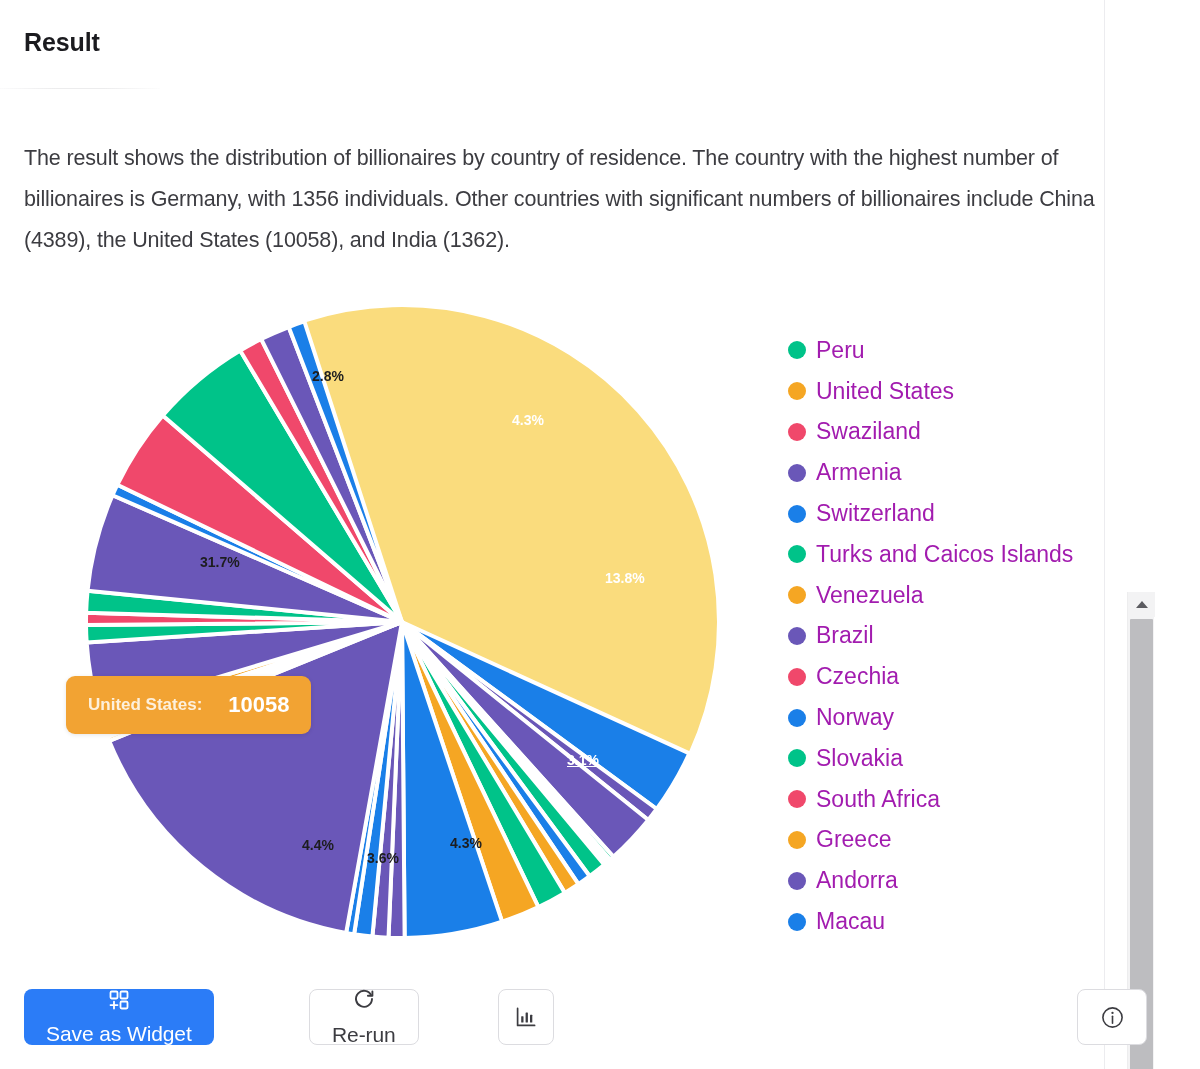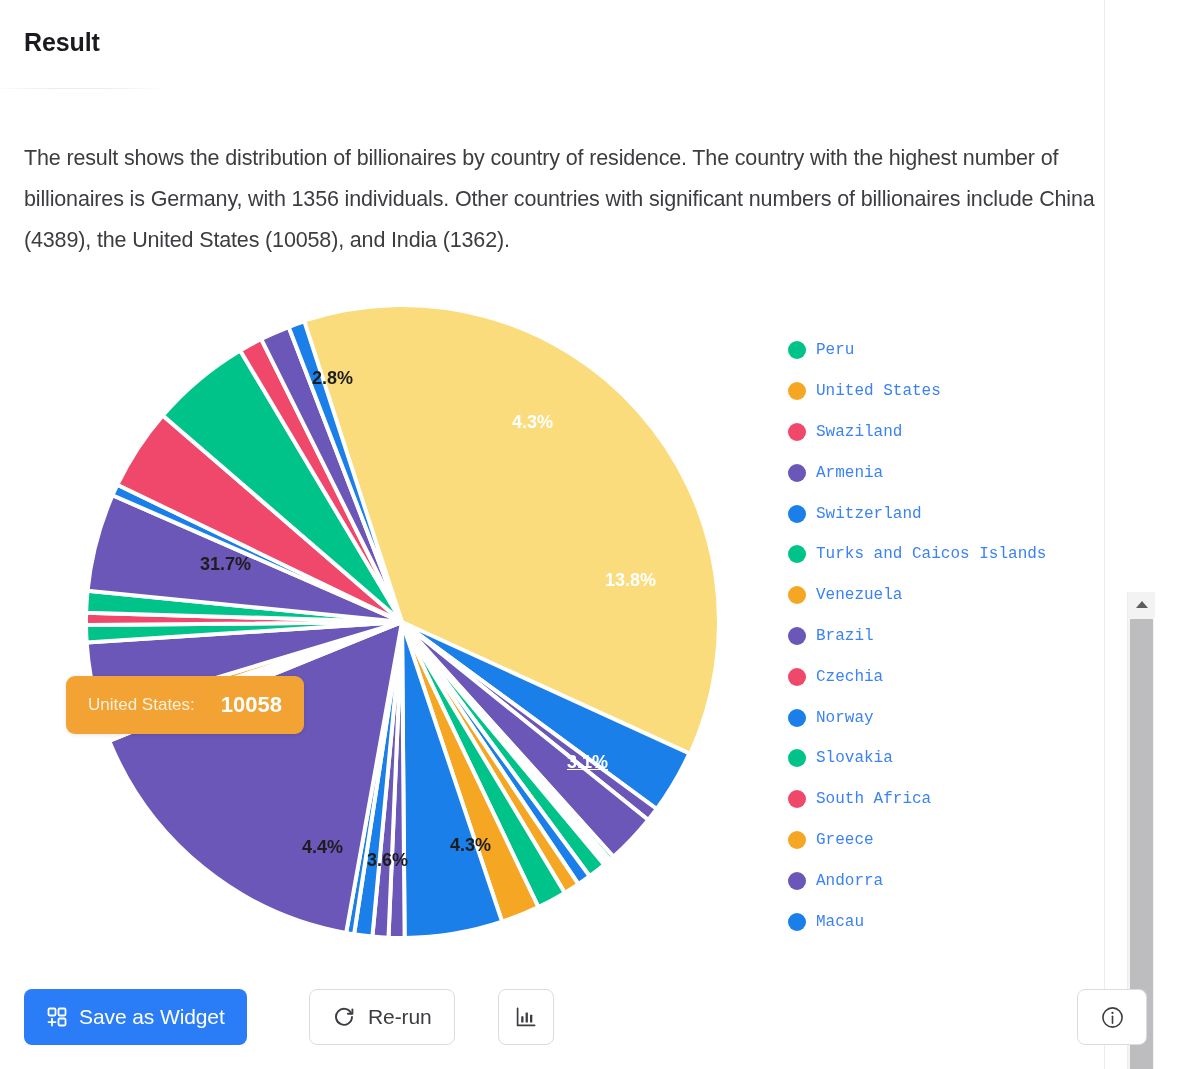--- a/index.html
+++ b/index.html
@@ -59,21 +59,21 @@
 
   .pie-wrap {
     position: absolute;
     left: 72px; top: 10px;
     width: 660px; height: 640px;
   }
   .pie-svg { display: block; }
 
   .slice-label {
     position: absolute;
-    font-size: 18px;
+    font-size: 14px;
     font-weight: bold;
     pointer-events: none;
     white-space: nowrap;
   }
   .slice-label.dark { color: #1d1d1f; }
   .slice-label.light { color: #ffffff; }
 
   
   .pie-tooltip {
     position: absolute;
@@ -84,21 +84,21 @@
     border-radius: 9px;
     display: flex;
     align-items: center;
     gap: 26px;
     box-shadow: 0 1px 4px rgba(0,0,0,0.10);
     z-index: 8;
   }
   .pie-tooltip .tt-name {
     font-size: 17px;
     color: #fdf0dc;
-    font-weight: normal;
+    font-weight: bold;
   }
   .pie-tooltip .tt-val {
     font-size: 22px;
     color: #ffffff;
     font-weight: bold;
   }
 
   
   .legend {
     position: absolute;
@@ -111,24 +111,23 @@
     align-items: center;
     height: 40.8px;
   }
   .legend-dot {
     width: 18px; height: 18px;
     border-radius: 50%;
     flex: 0 0 auto;
     margin-right: 10px;
   }
   .legend-label {
-    font-size: 16px;
-    color: #3b82f6;
+    font-size: 23px;
+    color: #a21caf;
     white-space: nowrap;
-    font-family: Liberation Mono, monospace;
   }
 
   
   .outer-scrollbar {
     position: absolute;
     left: 1127px; top: 300px;
     width: 27px; height: 640px;
     background: #f3f3f4;
     border-left: 1px solid #ededee;
   }
@@ -162,20 +161,21 @@
   }
   .btn {
     position: absolute;
     display: inline-flex;
     align-items: center;
     justify-content: center;
     border-radius: 8px;
     cursor: pointer;
     font-size: 21px;
     letter-spacing: -0.1px;
+    flex-direction: column;
   }
   .btn-primary {
     left: 24px; top: 11px;
     height: 56px;
     padding: 0 22px;
     background: #2b7cf7;
     color: #ffffff;
     gap: 11px;
     font-weight: normal;
   }

